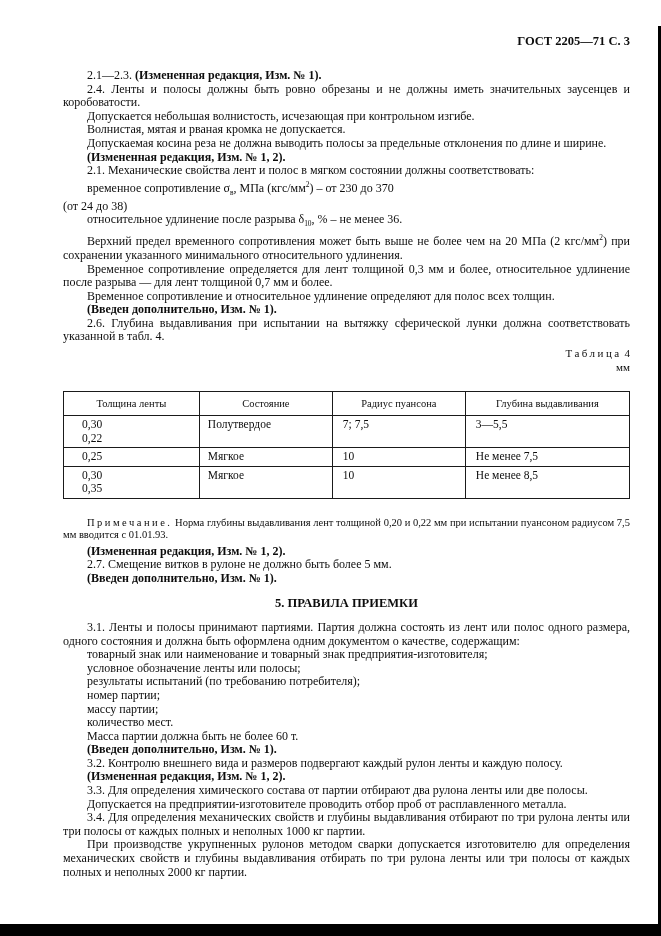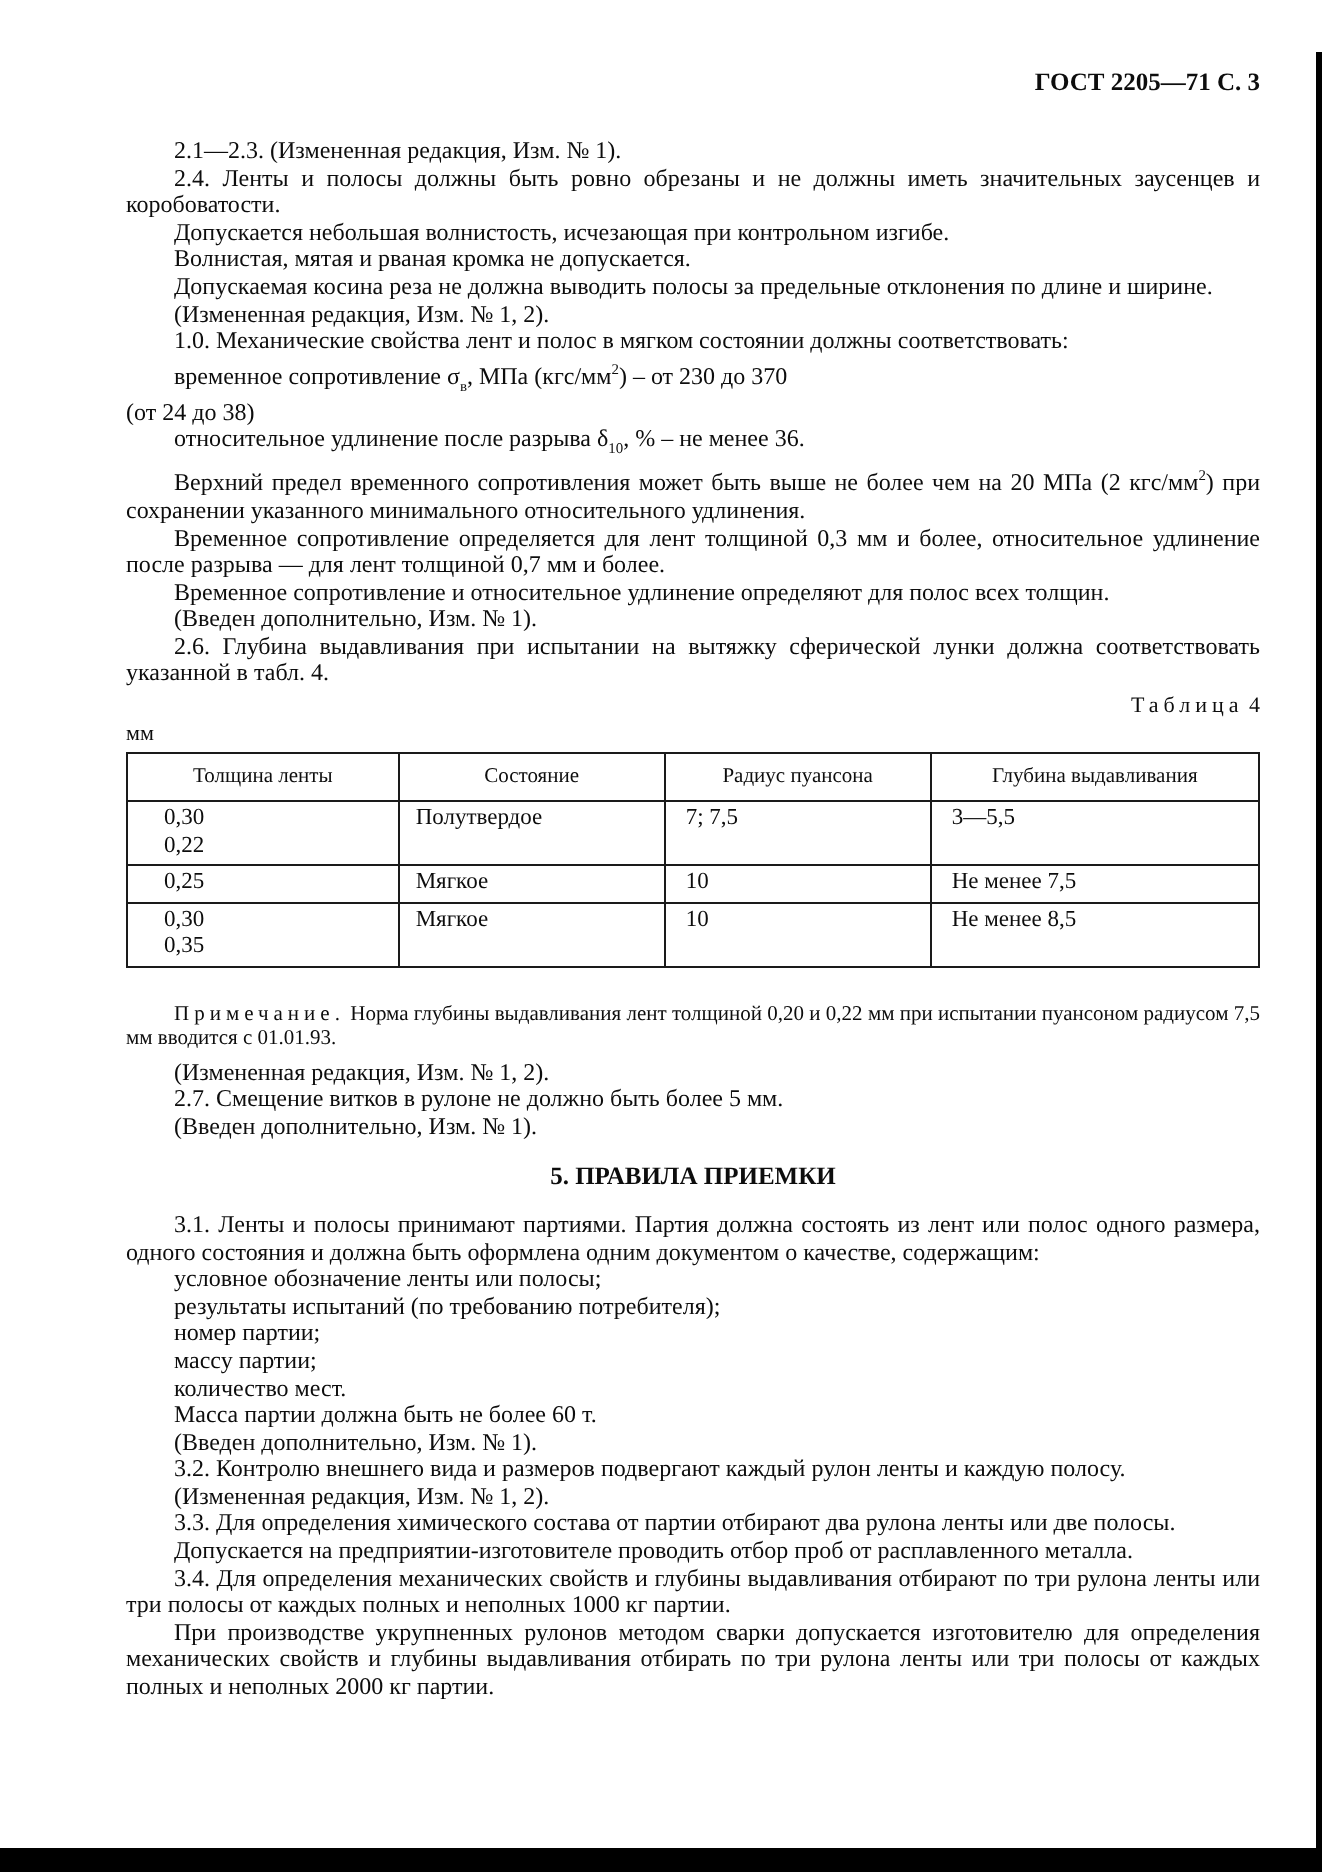--- a/index.html
+++ b/index.html
@@ -26,40 +26,40 @@
     margin-bottom: 20px;
   }
   .block {
     font-size: 12px;
     line-height: 13.6px;
     text-align: justify;
     margin: 0;
   }
   .p { text-indent: 24px; }
   .p-flush { text-indent: 0; }
-  .b { font-weight: normal; }
+  .b { font-weight: bold; }
   .sp { letter-spacing: 2.5px; }
   .section-title {
     text-align: center;
     font-weight: bold;
     font-size: 12.5px;
     text-indent: 0;
     margin: 12px 0 10px 0;
   }
   .table-caption {
     text-align: right;
     font-size: 11px;
     text-indent: 0;
     margin-top: 3px;
   }
   .table-unit {
-    text-align: left;
+    text-align: right;
     font-size: 11px;
     text-indent: 0;
-    margin-bottom: 2px;
+    margin-bottom: 17px;
   }
   table {
     width: 100%;
     border-collapse: collapse;
     margin: 0 0 5px 0;
     border-radius: 27px;
   }
   th, td { border: 1px solid #1a1a1a; }
   th {
     font-weight: normal;
@@ -111,21 +111,21 @@
 <div class="page">
   <div class="content">
     <div class="gost-header">ГОСТ 2205—71 С. 3</div>
     <div>
         <div class="block p"><span>2.1—2.3. </span><span class="b">(Измененная редакция, Изм. № 1).</span></div>
         <div class="block p"><span>2.4. Ленты и полосы должны быть ровно обрезаны и не должны иметь значительных заусенцев и коробоватости.</span></div>
         <div class="block p"><span>Допускается небольшая волнистость, исчезающая при контрольном изгибе.</span></div>
         <div class="block p"><span>Волнистая, мятая и рваная кромка не допускается.</span></div>
         <div class="block p"><span>Допускаемая косина реза не должна выводить полосы за предельные отклонения по длине и ширине.</span></div>
         <div class="block p"><span class="b">(Измененная редакция, Изм. № 1, 2).</span></div>
-        <div class="block p"><span>1.0. Механические свойства лент и полос в мягком состоянии должны соответствовать:</span></div>
+        <div class="block p"><span>2.1. Механические свойства лент и полос в мягком состоянии должны соответствовать:</span></div>
         <div class="block p"><span>временное сопротивление σ</span><sub>в</sub><span>, МПа (кгс/мм</span><sup>2</sup><span>) – от 230 до 370</span></div>
         <div class="block p-flush"><span>(от 24 до 38)</span></div>
         <div class="block p"><span>относительное удлинение после разрыва δ</span><sub>10</sub><span>, % – не менее 36.</span></div>
         <div class="block p"><span>Верхний предел временного сопротивления может быть выше не более чем на 20 МПа (2 кгс/мм</span><sup>2</sup><span>) при сохранении указанного минимального относительного удлинения.</span></div>
         <div class="block p"><span>Временное сопротивление определяется для лент толщиной 0,3 мм и более, относительное удлинение после разрыва — для лент толщиной 0,7 мм и более.</span></div>
         <div class="block p"><span>Временное сопротивление и относительное удлинение определяют для полос всех толщин.</span></div>
         <div class="block p"><span class="b">(Введен дополнительно, Изм. № 1).</span></div>
         <div class="block p"><span>2.6. Глубина выдавливания при испытании на вытяжку сферической лунки должна соответствовать указанной в табл. 4.</span></div>
         <div class="block table-caption"><span class="sp">Таблица</span><span> 4</span></div>
         <div class="block table-unit"><span>мм</span></div>
@@ -184,20 +184,21 @@
               </td>
             </tr>
           </tbody>
         </table>
         <div class="block p note"><span class="sp">Примечание.</span><span> Норма глубины выдавливания лент толщиной 0,20 и 0,22 мм при испытании пуансоном радиусом 7,5 мм вводится с 01.01.93.</span></div>
         <div class="block p"><span class="b">(Измененная редакция, Изм. № 1, 2).</span></div>
         <div class="block p"><span>2.7. Смещение витков в рулоне не должно быть более 5 мм.</span></div>
         <div class="block p"><span class="b">(Введен дополнительно, Изм. № 1).</span></div>
         <div class="block section-title"><span>5. ПРАВИЛА ПРИЕМКИ</span></div>
         <div class="block p"><span>3.1. Ленты и полосы принимают партиями. Партия должна состоять из лент или полос одного размера, одного состояния и должна быть оформлена одним документом о качестве, содержащим:</span></div>
+        <div class="block p"><span>товарный знак или наименование и товарный знак предприятия-изготовителя;</span></div>
         <div class="block p"><span>условное обозначение ленты или полосы;</span></div>
         <div class="block p"><span>результаты испытаний (по требованию потребителя);</span></div>
         <div class="block p"><span>номер партии;</span></div>
         <div class="block p"><span>массу партии;</span></div>
         <div class="block p"><span>количество мест.</span></div>
         <div class="block p"><span>Масса партии должна быть не более 60 т.</span></div>
         <div class="block p"><span class="b">(Введен дополнительно, Изм. № 1).</span></div>
         <div class="block p"><span>3.2. Контролю внешнего вида и размеров подвергают каждый рулон ленты и каждую полосу.</span></div>
         <div class="block p"><span class="b">(Измененная редакция, Изм. № 1, 2).</span></div>
         <div class="block p"><span>3.3. Для определения химического состава от партии отбирают два рулона ленты или две полосы.</span></div>

